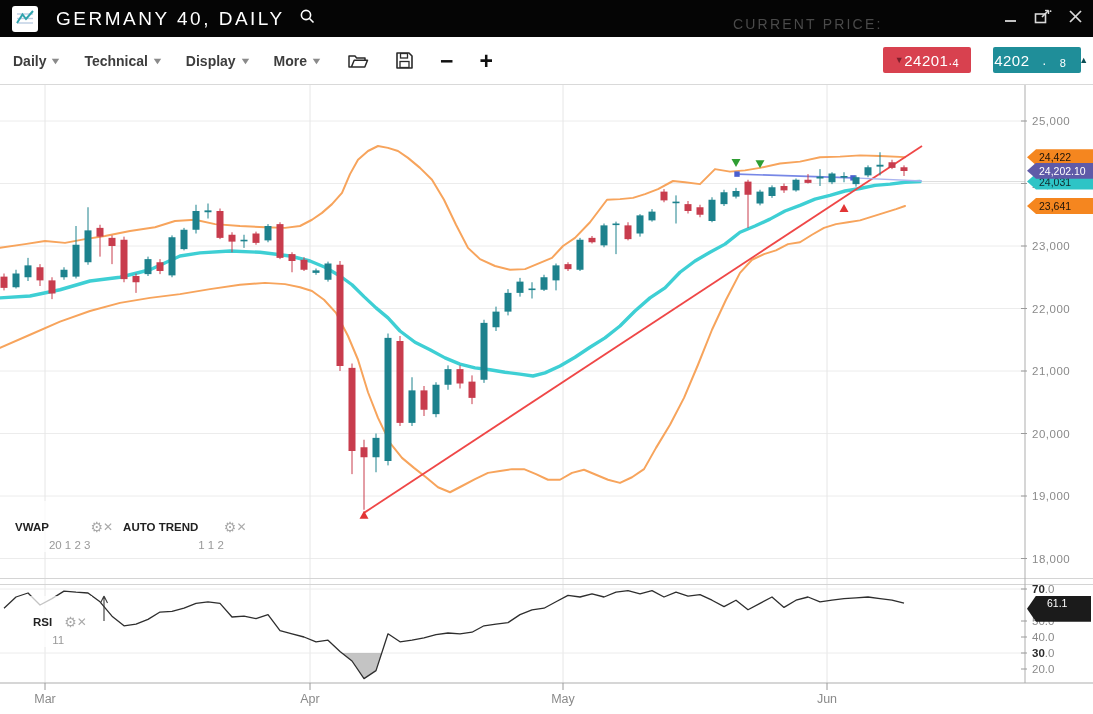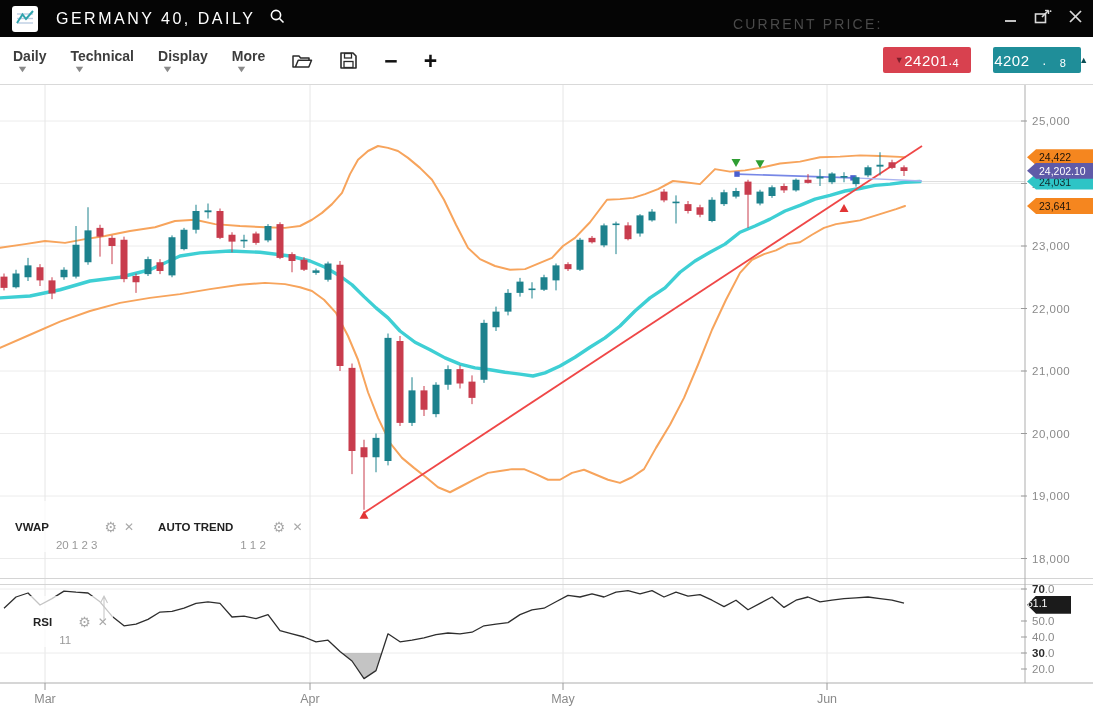--- a/index.html
+++ b/index.html
@@ -2,53 +2,53 @@
 <html><head>
 <meta charset="utf-8">
 <style>
   html,body{margin:0;padding:0;background:#fff;}
   .app{position:relative;width:1093px;height:714px;background:#fff;overflow:hidden;
        font-family:"Liberation Sans","DejaVu Sans",sans-serif;}
   
   .titlebar{position:absolute;left:0;top:0;width:1093px;height:37px;background:#050505;
             display:flex;align-items:center;}
   .logo{width:26px;height:26px;background:#fff;border-radius:3px;margin-left:12px;position:relative;}
-  .app-title{color:#fff;font-size:16px;letter-spacing:2.5px;margin-left:18px;font-weight:400;}
+  .app-title{color:#fff;font-size:19px;letter-spacing:2.5px;margin-left:18px;font-weight:400;}
   .search-ic{margin-left:14px;}
   .win-controls{position:absolute;right:10px;top:0;height:37px;display:flex;align-items:center;gap:16px;}
   
   .toolbar{position:absolute;left:0;top:37px;width:1093px;height:47px;background:#fff;
            border-bottom:1px solid #d9d9d9;display:flex;align-items:center;}
-  .menu{display:flex;align-items:flex-start;font-size:14px;font-weight:700;color:#3d3d3d;
-        margin-left:24px;cursor:default;flex-direction:column;}
+  .menu{display:flex;align-items:center;font-size:14px;font-weight:700;color:#3d3d3d;
+        margin-left:24px;cursor:default;}
   .menu:first-child{margin-left:13px;}
   .caret{font-size:9px;color:#8a8a8a;margin-left:5px;transform:scaleX(1.4);}
   .tool-ic{margin-left:26px;display:flex;align-items:center;}
   .zoom-btn{margin-left:26px;font-size:23px;font-weight:900;color:#111;line-height:20px;}
   .cp-label{position:absolute;left:733px;top:16px;font-size:14px;letter-spacing:2.2px;color:#4a4a4a;}
   .price-box{position:absolute;top:47px;width:88px;height:26px;border-radius:2px;color:#fff;
              display:flex;align-items:center;justify-content:center;font-size:15px;letter-spacing:.5px;}
   .price-box .dec{font-size:11px;align-self:flex-end;padding-bottom:4px;}
   .tri{font-size:9px;line-height:9px;}
   
   .chart-wrap{position:absolute;left:0;top:85px;width:1057px;height:629px;}
   svg text{font-family:"Liberation Sans","DejaVu Sans",sans-serif;}
   
-  .legend{position:absolute;display:flex;align-items:center;gap:7px;font-size:11.5px;
+  .legend{position:absolute;display:flex;align-items:center;font-size:11.5px;
           background:rgba(255,255,255,.72);padding:1px 5px;}
   .legend .nm{font-weight:700;color:#222;}
   .legend .pr{color:#999;margin-top:37px;}
   .legend .gear{color:#a9a9a9;font-size:14px;line-height:12px;}
   .legend .xx{color:#a9a9a9;font-size:12px;font-weight:700;}
   .legend .gap{width:10px;}
   
   .tag{position:absolute;left:1027px;height:16px;line-height:16px;font-size:10.5px;
        padding-left:12px;clip-path:polygon(9px 0%,100% 0%,100% 100%,9px 100%,0% 50%);}
-  .rsi-tag{position:absolute;left:1027px;height:18px;line-height:15px;font-size:10.5px;
-       padding-left:0;clip-path:polygon(9px 0%,100% 0%,100% 100%,9px 100%,0% 50%);}
+  .rsi-tag{position:absolute;left:1027px;height:26px;line-height:15px;font-size:10.5px;
+       padding-left:20px;clip-path:polygon(9px 0%,100% 0%,100% 100%,9px 100%,0% 50%);}
 </style>
 </head>
 <body>
 
 <div class="app">
 
   <div class="titlebar">
     <div class="logo">
       <svg width="26" height="26" viewBox="0 0 26 26">
         <line x1="5" y1="8" x2="21" y2="8" stroke="#bccde3" stroke-width="1.4"></line>

